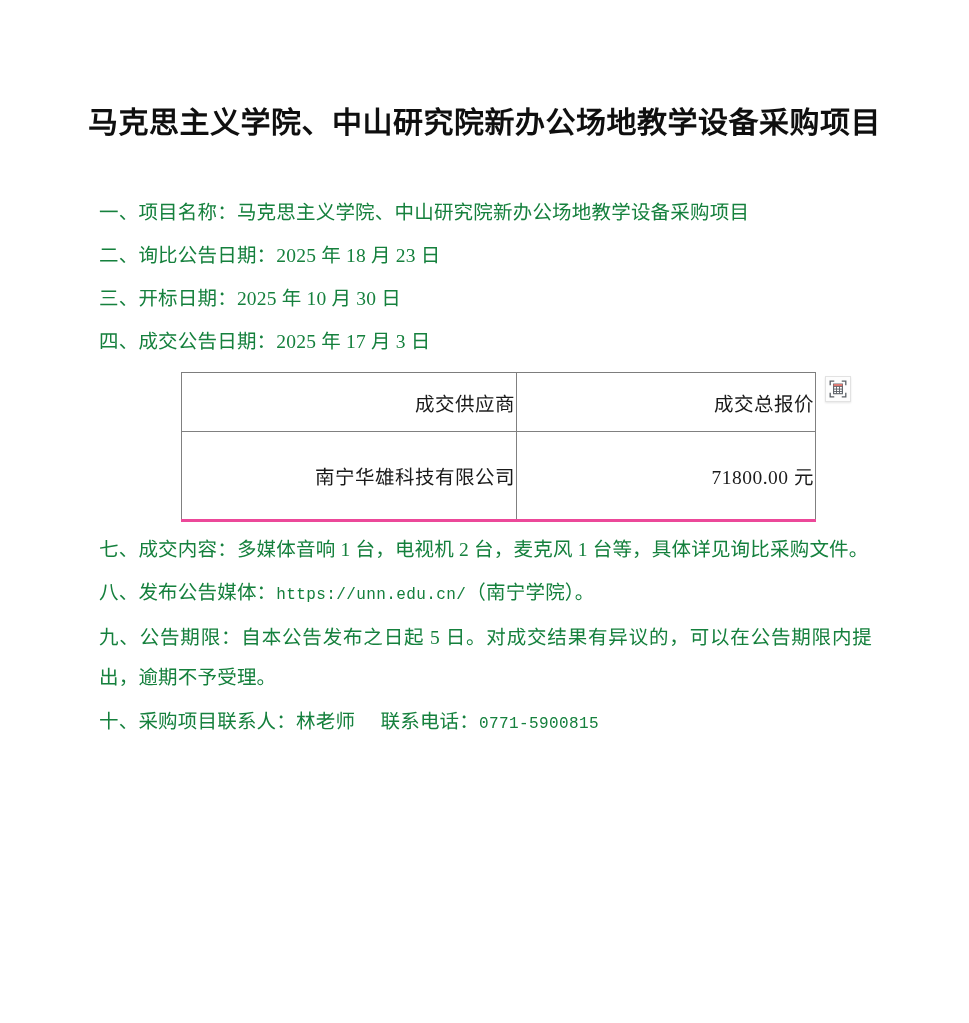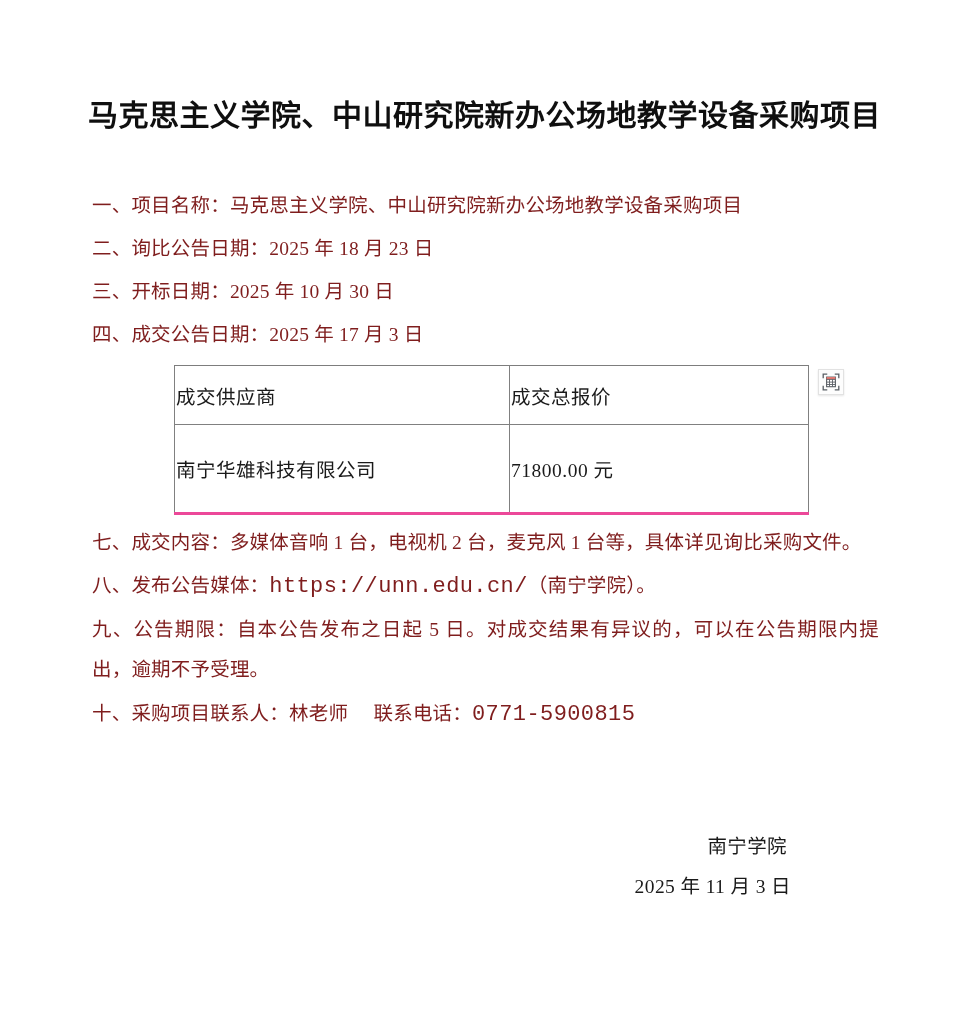--- a/index.html
+++ b/index.html
@@ -13,21 +13,21 @@
     height: 1023px;
     font-family: "Liberation Serif", "DejaVu Serif", serif;
     color: #1a1a1a;
     position: relative;
     overflow: hidden;
   }
   .page {
     width: 969px;
     height: 1023px;
     box-sizing: border-box;
-    padding: 4px;
+    padding: 11px;
     position: relative;
     background: #ffffff;
   }
 
   
   .doc-title {
     margin: 0;
     padding: 86px 70px 0 70px;
     text-align: center;
     font-size: 30px;
@@ -43,48 +43,48 @@
 
   
   .body-block {
     padding: 0 86px 0 88px;
     margin-top: 44px;
   }
   .para {
     font-size: 19.5px;
     line-height: 40px;
     margin: 0 0 4px 0;
-    color: #7f1d1d;
+    color: #15803d;
     text-align: justify;
     text-justify: inter-ideograph;
     letter-spacing: 0.2px;
   }
   .para.tight {
     margin-bottom: 3px;
   }
   .mono {
     font-family: "Liberation Mono", "DejaVu Sans Mono", monospace;
-    font-size: 22px;
+    font-size: 16px;
     letter-spacing: 0.4px;
   }
 
   
   .table-wrap {
     position: relative;
     margin: 10px 0 8px 0;
     padding-left: 82px;
   }
   table.result-table {
     width: 628px;
     border-collapse: collapse;
     table-layout: fixed;
   }
   table.result-table td {
     border: 1px solid #808080;
-    text-align: left;
+    text-align: right;
     vertical-align: middle;
     font-size: 19.5px;
     color: #1a1a1a;
     letter-spacing: 0.5px;
   }
   table.result-table tr.head-row td {
     height: 56px;
     border-top-color: #7d7d7d;
   }
   table.result-table tr.data-row td {
@@ -181,19 +181,15 @@
     </div>
 
     <p class="para tight">七、成交内容：多媒体音响 1 台，电视机 2 台，麦克风 1 台等，具体详见询比采购文件。</p>
 
     <p class="para tight"><span>八、发布公告媒体：</span><span class="mono">https://unn.edu.cn/</span><span>（南宁学院）。</span></p>
 
     <p class="para">九、公告期限：自本公告发布之日起 5 日。对成交结果有异议的，可以在公告期限内提出，逾期不予受理。</p>
 
     <p class="para tight"><span>十、采购项目联系人：</span><span>林老师</span><span>&nbsp;&nbsp;&nbsp;&nbsp;&nbsp;</span><span>联系电话：</span><span class="mono">0771-5900815</span></p>
 
-    <div class="signature">
-      <div class="sig-line sig-org">南宁学院</div>
-      <div class="sig-line">2025 年 11 月 3 日</div>
-    </div>
 
   </div>
 </div>
 
 </body></html>

